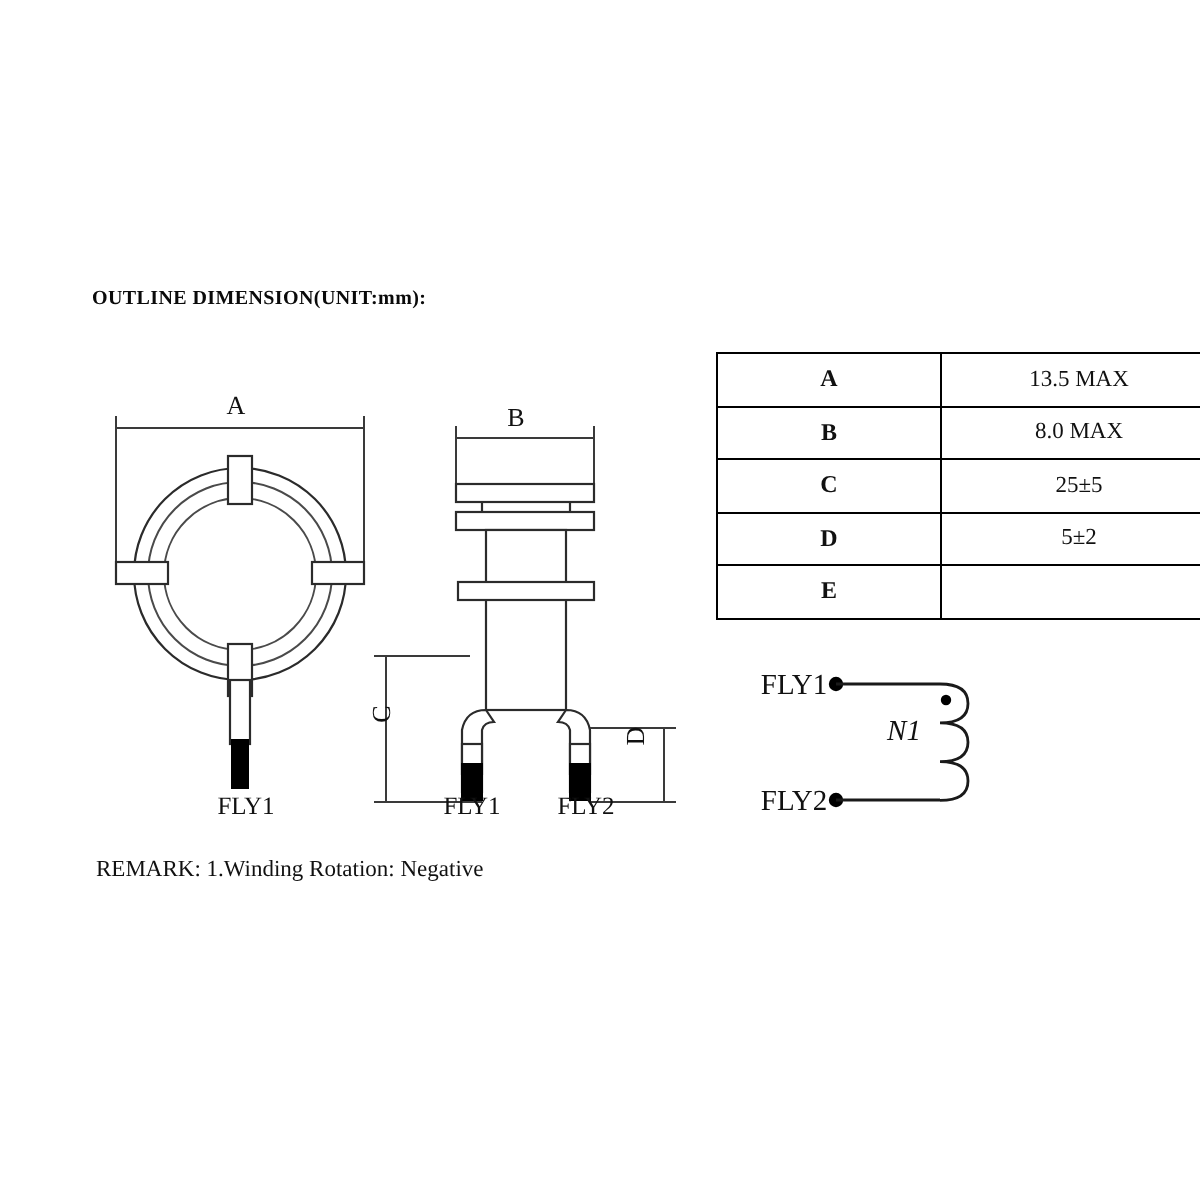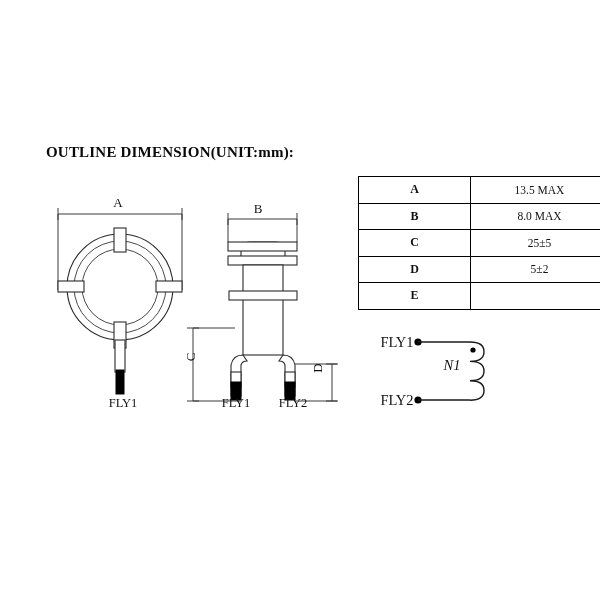--- a/index.html
+++ b/index.html
@@ -12,21 +12,21 @@
     width: 600px;
     height: 600px;
     background: #ffffff;
     font-family: "Liberation Serif", "DejaVu Serif", serif;
     overflow: hidden;
   }
   #title {
     position: absolute;
     left: 46px;
     top: 144px;
-    font-size: 15px;
+    font-size: 10px;
     font-weight: bold;
     letter-spacing: 0.2px;
     color: #0a0a0a;
     white-space: nowrap;
     text-align: right;
   }
   #remark {
     position: absolute;
     left: 48px;
     top: 429px;
@@ -255,14 +255,15 @@
     <svg width="48" height="20" viewBox="0 0 48 20">
       <text class="sch-lbl" x="24" y="14" text-anchor="middle">FLY2</text>
     </svg>
   </div>
   <div class="dwg" style="left:437px; top:356px;font-style:italic;">
     <svg width="30" height="20" viewBox="0 0 30 20">
       <text class="sch-lbl" x="15" y="14" text-anchor="middle">N1</text>
     </svg>
   </div>
 
+  <div id="remark">REMARK: 1.Winding Rotation: Negative</div>
 
 </div>
 
 </body></html>

